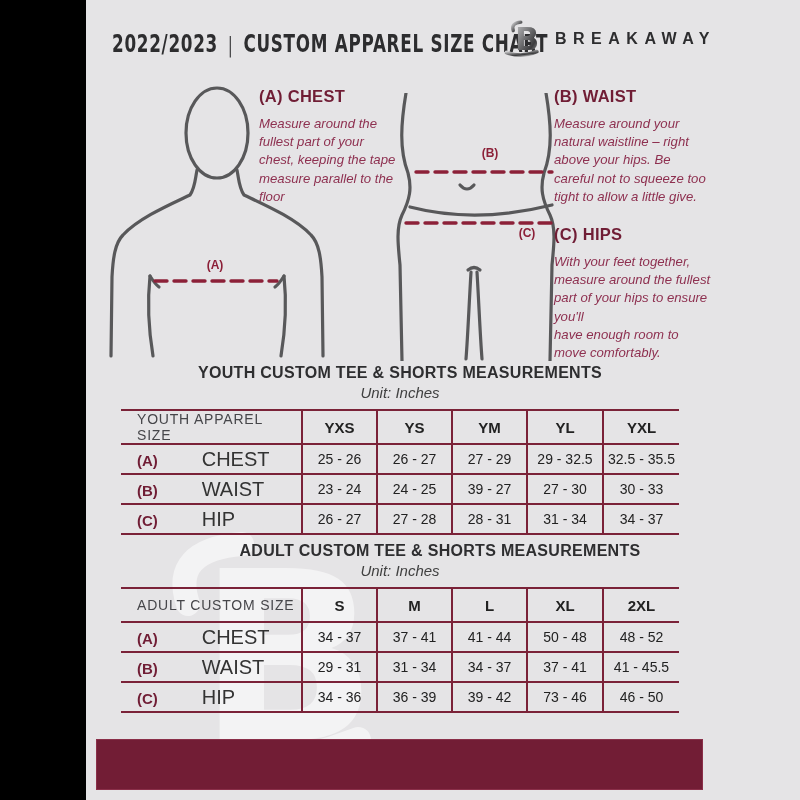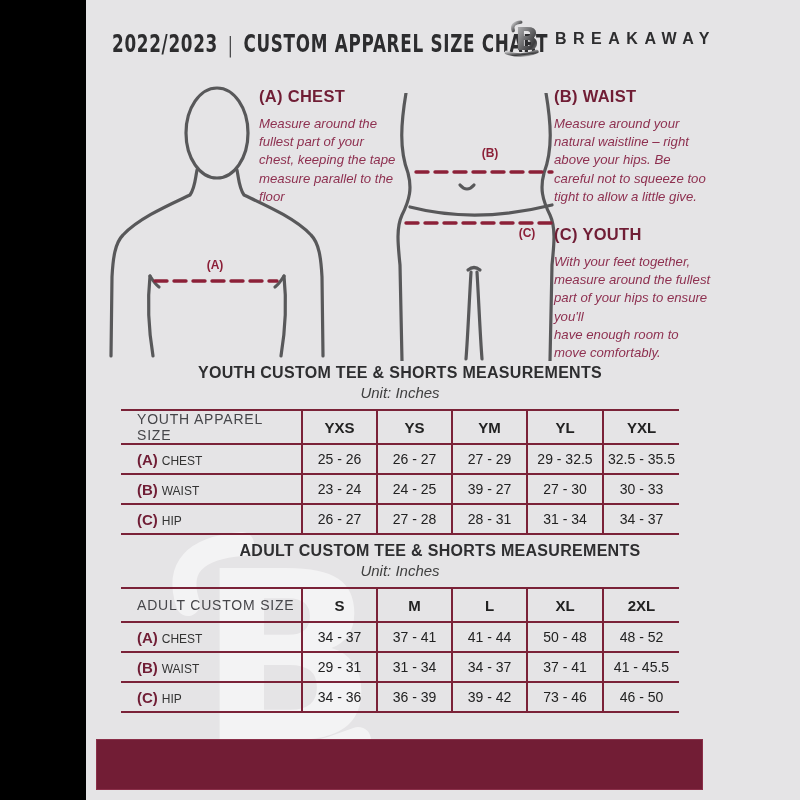--- a/index.html
+++ b/index.html
@@ -56,21 +56,21 @@
     font-weight:normal;text-align:center;vertical-align:middle;
     background:transparent;color:#222;}
   .size-table tr:last-child td{border-bottom:2px solid var(--maroon-border);}
   .size-table th + th,.size-table td + td{border-left:2px solid var(--maroon-border);}
   .size-table tr.hdr th{height:34px;}
   .size-table tr.row td{height:30px;font-size:14px;}
   .size-table .c0{text-align:left;padding-left:16px;}
   .size-table .size-name{font-weight:bold;font-size:15px;}
   .size-table .axis-name{font-size:14px;color:#46464a;letter-spacing:.8px;}
   .size-table .pfx{font-weight:bold;color:var(--maroon-head);font-size:15px;}
-  .size-table .lbl{font-size:12px;color:#333;}
+  .size-table .lbl{font-size:20px;color:#333;margin-left:40px;}
 
   .y-title{top:364px;text-align:center;} .y-unit{top:384px;} .y-table{top:409px;}
   .a-title{top:542px;margin-left:40px;} .a-unit{top:562px;} .a-table{top:587px;}
 
   
   .footer-bar{position:absolute;left:10px;top:739px;width:607px;height:51px;
     background:var(--maroon-bar);border:1px solid #8a2f49;}
   .watermark{position:absolute;left:28px;top:528px;pointer-events:none;}
 </style>
 </head>
@@ -126,21 +126,21 @@
 
   <div class="guide-block g-chest">
     <h3>(A) CHEST</h3>
     <p>Measure around the fullest part of your chest, keeping the tape measure parallel to the floor</p>
   </div>
   <div class="guide-block g-waist">
     <h3>(B) WAIST</h3>
     <p>Measure around your natural waistline – right above your hips. Be careful not to squeeze too tight to allow a little give.</p>
   </div>
   <div class="guide-block g-hips">
-    <h3>(C) YOUTH</h3>
+    <h3>(C) HIPS</h3>
     <p><span>With your feet together, measure around the fullest part of your hips to ensure you'll</span><br>
        <span>have enough room to move comfortably.</span></p>
   </div>
 
   <svg class="watermark" width="400" height="250" viewBox="0 0 200 125">
     <text x="42" y="106" font-family="DejaVu Sans, sans-serif" font-weight="bold" font-size="118" fill="rgba(255,255,255,0.55)">B</text>
     <path d="M 64 8 Q 28 11 37 38" fill="none" stroke="rgba(255,255,255,0.55)" stroke-width="12" stroke-linecap="round"></path>
     <path d="M 10 112 Q 66 128 122 106" fill="none" stroke="rgba(255,255,255,0.55)" stroke-width="13" stroke-linecap="round"></path>
   </svg>
 

